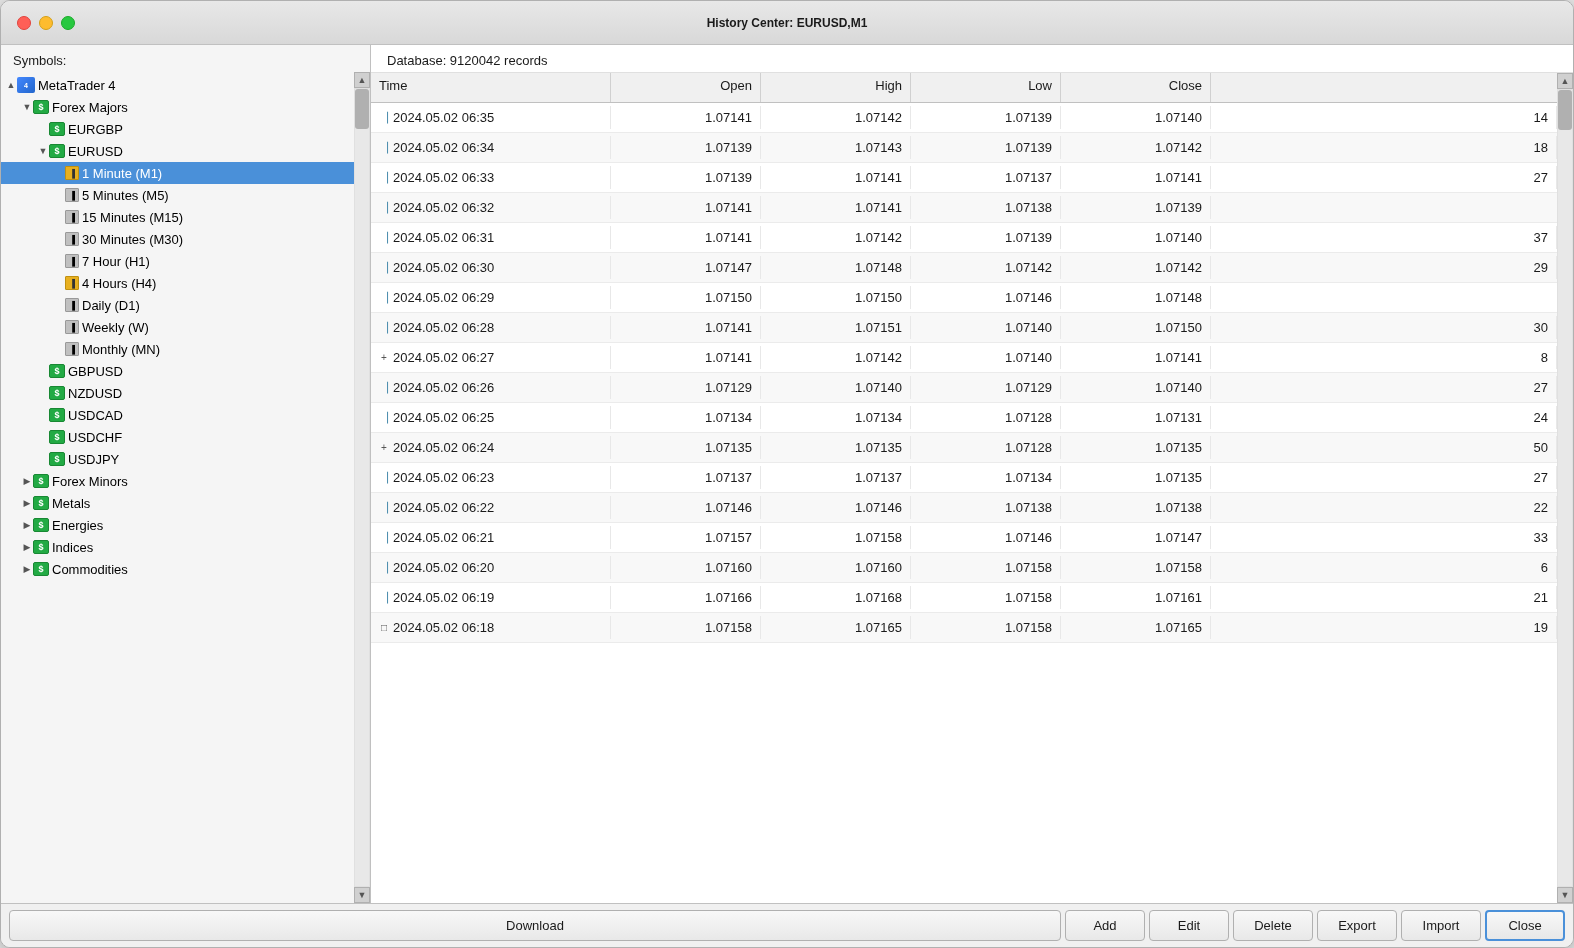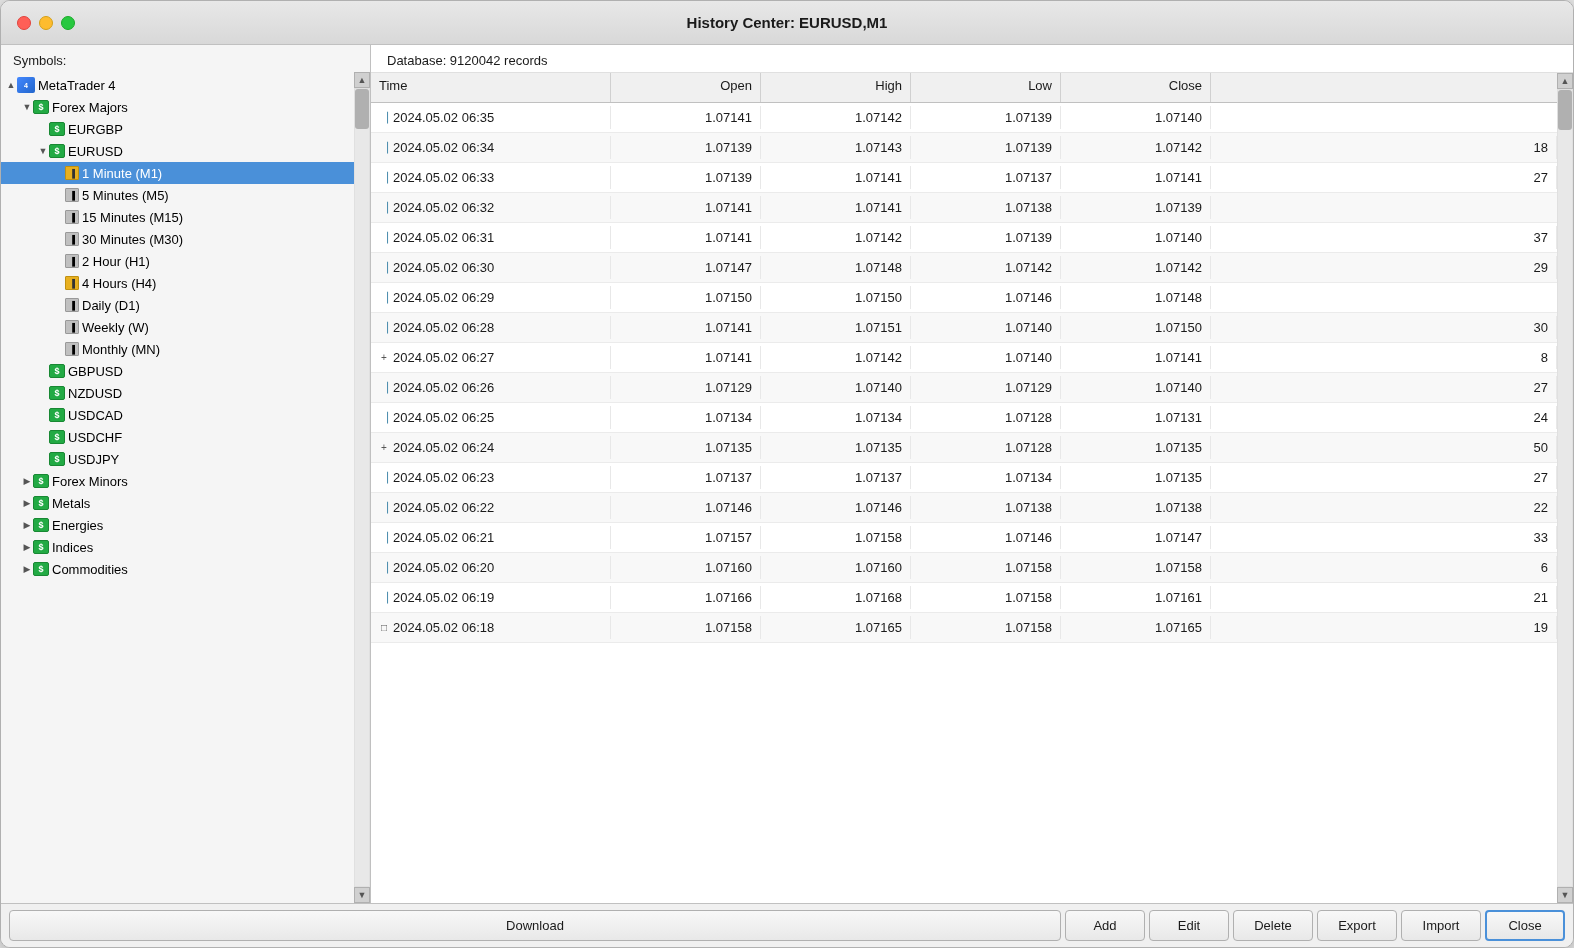--- a/index.html
+++ b/index.html
@@ -43,21 +43,21 @@
       cursor: pointer;
     }
     .traffic-light.close { background: #ff5f57; border: 1px solid #e0443e; }
     .traffic-light.minimize { background: #febc2e; border: 1px solid #d4a017; }
     .traffic-light.maximize { background: #28c840; border: 1px solid #1aab29; }
     .title-bar-text {
       position: absolute;
       left: 50%;
       transform: translateX(-50%);
       font-weight: 600;
-      font-size: 15px;
+      font-size: 12px;
       color: #1a1a1a;
     }
     .content-area {
       display: flex;
       flex: 1;
       overflow: hidden;
     }
     .left-panel {
       width: 370px;
       min-width: 370px;
@@ -361,21 +361,21 @@
               <span class="tree-item-label">15 Minutes (M15)</span>
             </div>
             <div class="tree-item" style="padding-left: 52px;">
               <span class="expand-icon" style="font-size: 9px; width: 12px; display: inline-block;"></span>
               <span class="icon-candle-gray">▐</span>
               <span class="tree-item-label">30 Minutes (M30)</span>
             </div>
             <div class="tree-item" style="padding-left: 52px;">
               <span class="expand-icon" style="font-size: 9px; width: 12px; display: inline-block;"></span>
               <span class="icon-candle-gray">▐</span>
-              <span class="tree-item-label">2 Hour (H1)</span>
+              <span class="tree-item-label">7 Hour (H1)</span>
             </div>
             <div class="tree-item" style="padding-left: 52px;">
               <span class="expand-icon" style="font-size: 9px; width: 12px; display: inline-block;"></span>
               <span class="icon-candle-yellow">▐</span>
               <span class="tree-item-label">4 Hours (H4)</span>
             </div>
             <div class="tree-item" style="padding-left: 52px;">
               <span class="expand-icon" style="font-size: 9px; width: 12px; display: inline-block;"></span>
               <span class="icon-candle-gray">▐</span>
               <span class="tree-item-label">Daily (D1)</span>
@@ -469,20 +469,21 @@
 
           <div class="table-row">
                 <div class="td td-time">
                   <span class="candle-icon-small" style="color: rgb(68, 136, 170);">▕</span>
                   <span>2024.05.02 06:35</span>
                 </div>
                 <div class="td td-open">1.07141</div>
                 <div class="td td-high">1.07142</div>
                 <div class="td td-low">1.07139</div>
                 <div class="td td-close">1.07140</div>
+                <div class="td td-volume">14</div>
               </div>
               <div class="table-row">
                 <div class="td td-time">
                   <span class="candle-icon-small" style="color: rgb(68, 136, 170);">▕</span>
                   <span>2024.05.02 06:34</span>
                 </div>
                 <div class="td td-open">1.07139</div>
                 <div class="td td-high">1.07143</div>
                 <div class="td td-low">1.07139</div>
                 <div class="td td-close">1.07142</div>

